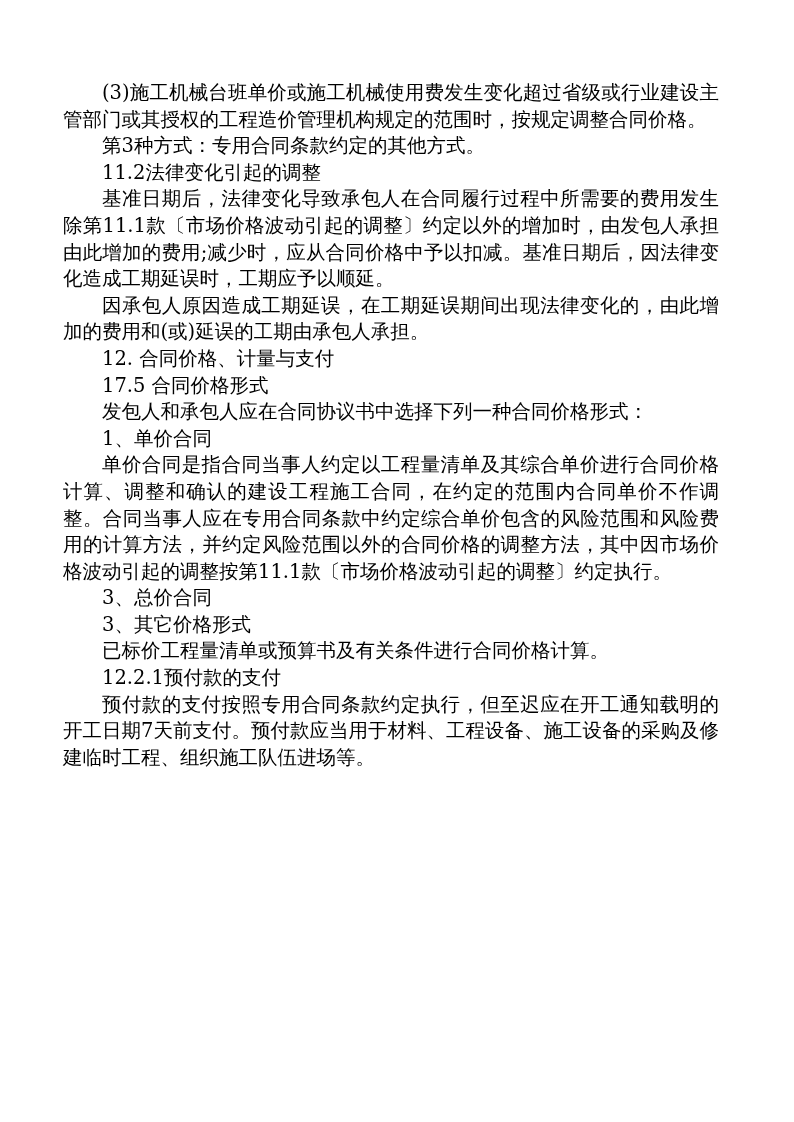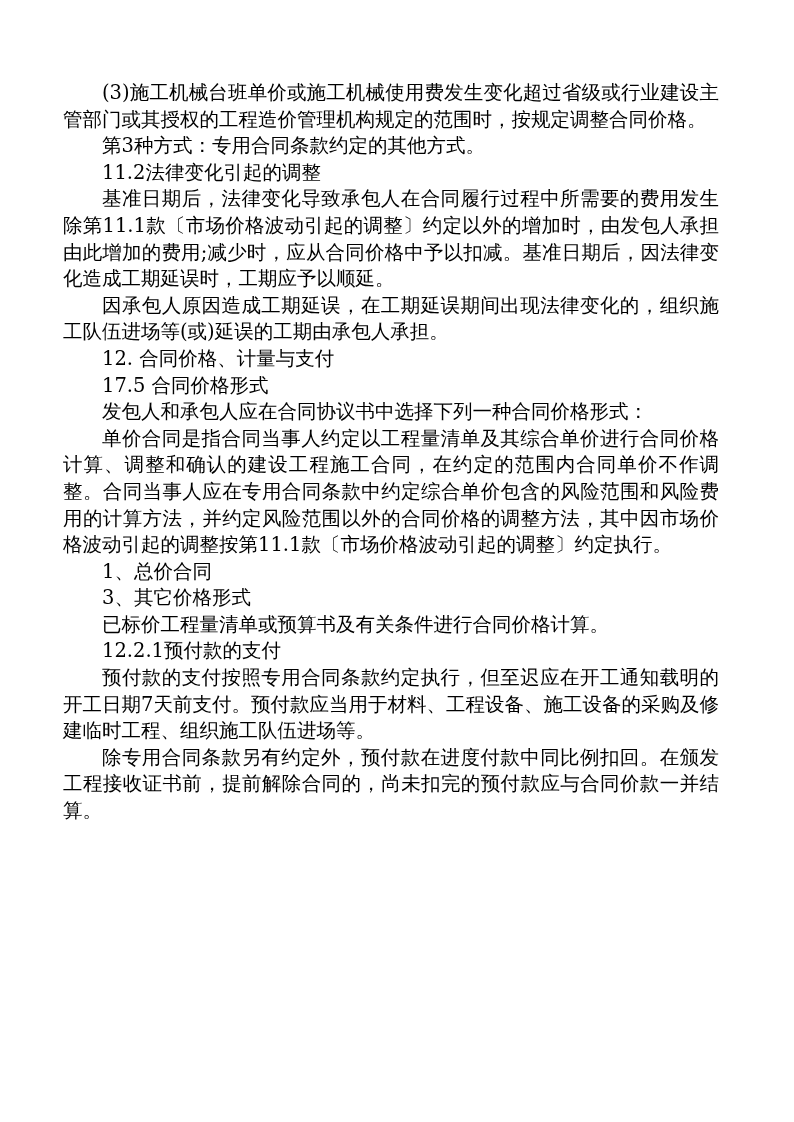--- a/index.html
+++ b/index.html
@@ -47,26 +47,26 @@
 </style>
 </head>
 <body>
 
 <div class="page">
   <div class="content" id="doc-body">
       <p class="para">(3)施工机械台班单价或施工机械使用费发生变化超过省级或行业建设主管部门或其授权的工程造价管理机构规定的范围时，按规定调整合同价格。</p>
       <p class="para">第3种方式：专用合同条款约定的其他方式。</p>
       <p class="para">11.2法律变化引起的调整</p>
       <p class="para">基准日期后，法律变化导致承包人在合同履行过程中所需要的费用发生除第11.1款〔市场价格波动引起的调整〕约定以外的增加时，由发包人承担由此增加的费用;减少时，应从合同价格中予以扣减。基准日期后，因法律变化造成工期延误时，工期应予以顺延。</p>
-      <p class="para">因承包人原因造成工期延误，在工期延误期间出现法律变化的，组织施工队伍进场等(或)延误的工期由承包人承担。</p>
+      <p class="para">因承包人原因造成工期延误，在工期延误期间出现法律变化的，由此增加的费用和(或)延误的工期由承包人承担。</p>
       <p class="para">12. 合同价格、计量与支付</p>
       <p class="para">17.5 合同价格形式</p>
       <p class="para">发包人和承包人应在合同协议书中选择下列一种合同价格形式：</p>
+      <p class="para">1、单价合同</p>
       <p class="para">单价合同是指合同当事人约定以工程量清单及其综合单价进行合同价格计算、调整和确认的建设工程施工合同，在约定的范围内合同单价不作调整。合同当事人应在专用合同条款中约定综合单价包含的风险范围和风险费用的计算方法，并约定风险范围以外的合同价格的调整方法，其中因市场价格波动引起的调整按第11.1款〔市场价格波动引起的调整〕约定执行。</p>
-      <p class="para">1、总价合同</p>
+      <p class="para">3、总价合同</p>
       <p class="para">3、其它价格形式</p>
       <p class="para">已标价工程量清单或预算书及有关条件进行合同价格计算。</p>
       <p class="para">12.2.1预付款的支付</p>
       <p class="para">预付款的支付按照专用合同条款约定执行，但至迟应在开工通知载明的开工日期7天前支付。预付款应当用于材料、工程设备、施工设备的采购及修建临时工程、组织施工队伍进场等。</p>
-      <p class="para">除专用合同条款另有约定外，预付款在进度付款中同比例扣回。在颁发工程接收证书前，提前解除合同的，尚未扣完的预付款应与合同价款一并结算。</p>
     </div>
   <div class="page-number">38</div>
 </div>
 
 </body></html>

